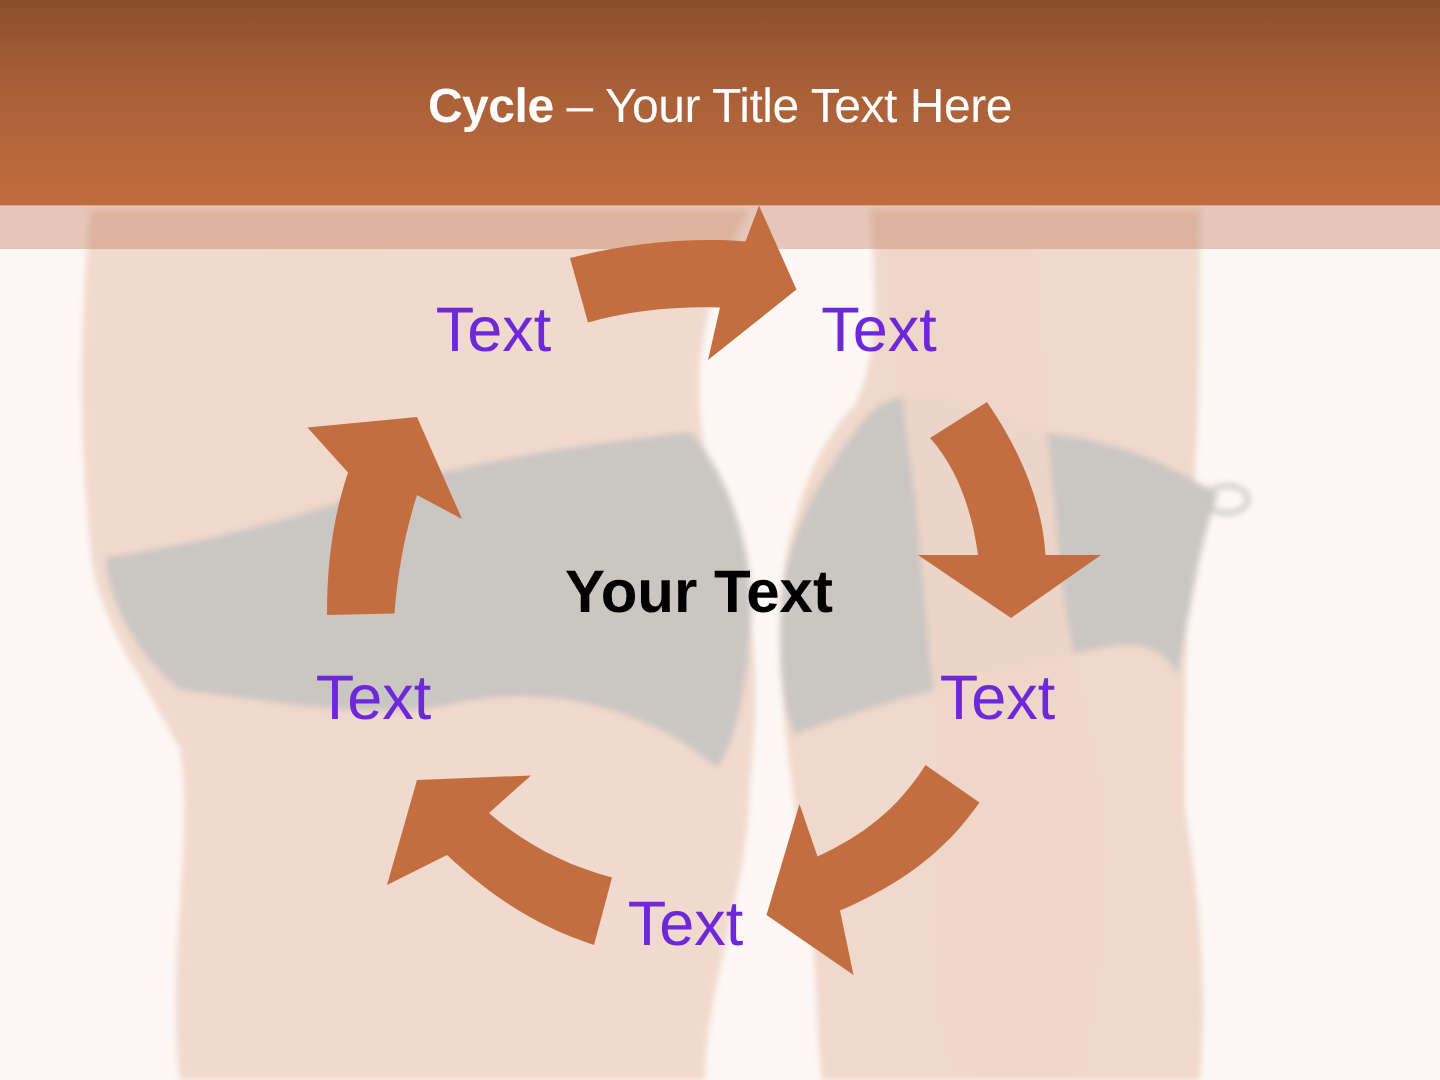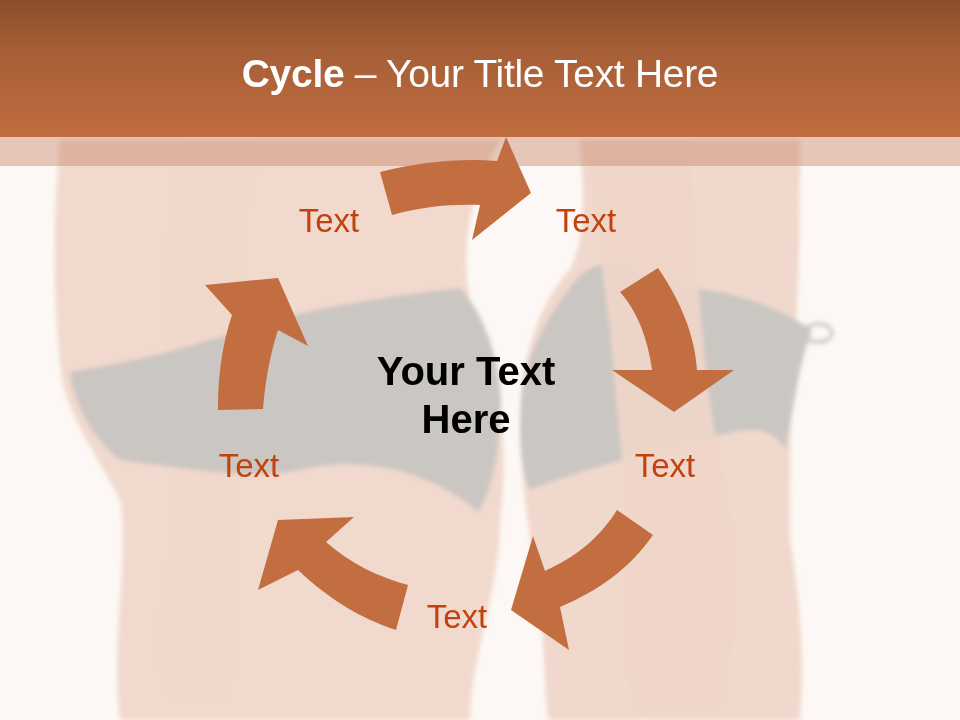--- a/index.html
+++ b/index.html
@@ -12,27 +12,27 @@
     .header {
       position: absolute; left: 0; top: 0; width: 960px; height: 137px;
       background: linear-gradient(to bottom, #8a4e2b 0%, #a85f37 40%, #c06c3f 100%);
     }
     .header-strip {
       position: absolute; left: 0; top: 137px; width: 960px; height: 29px;
       background: rgba(196, 128, 100, 0.42);
     }
     .title {
       position: absolute; left: 0; top: 52px; width: 960px; text-align: center;
-      color: #ffffff; font-size: 39px; letter-spacing: -0.3px;
+      color: #ffffff; font-size: 32px; letter-spacing: -0.3px;
     }
     .title b { font-weight: 700; }
     .title .rest { font-weight: 400; }
     .arrows { position: absolute; left: 0; top: 0; width: 960px; height: 720px; }
     .label {
-      position: absolute; color: #c2410c; font-size: 33px; line-height: 1;
+      position: absolute; color: #6d28d9; font-size: 42px; line-height: 1;
       transform: translate(-50%, -50%); white-space: nowrap;
     }
     .center-text {
       position: absolute; left: 466px; top: 395px; transform: translate(-50%, -50%);
       text-align: center; color: #000; font-size: 40px; font-weight: 700; line-height: 1.2;
       width: 260px;
     }
   </style>
 </head>
 <body>
@@ -84,14 +84,13 @@
 </svg>
 
 <div class="label" style="left:329px; top:220px;">Text</div>
 <div class="label" style="left:586px; top:220px;">Text</div>
 <div class="label" style="left:665px; top:465px;">Text</div>
 <div class="label" style="left:457px; top:616px;">Text</div>
 <div class="label" style="left:249px; top:465px;">Text</div>
 
 <div class="center-text">
   <div>Your Text</div>
-  <div>Here</div>
 </div>
 
 </body></html>

